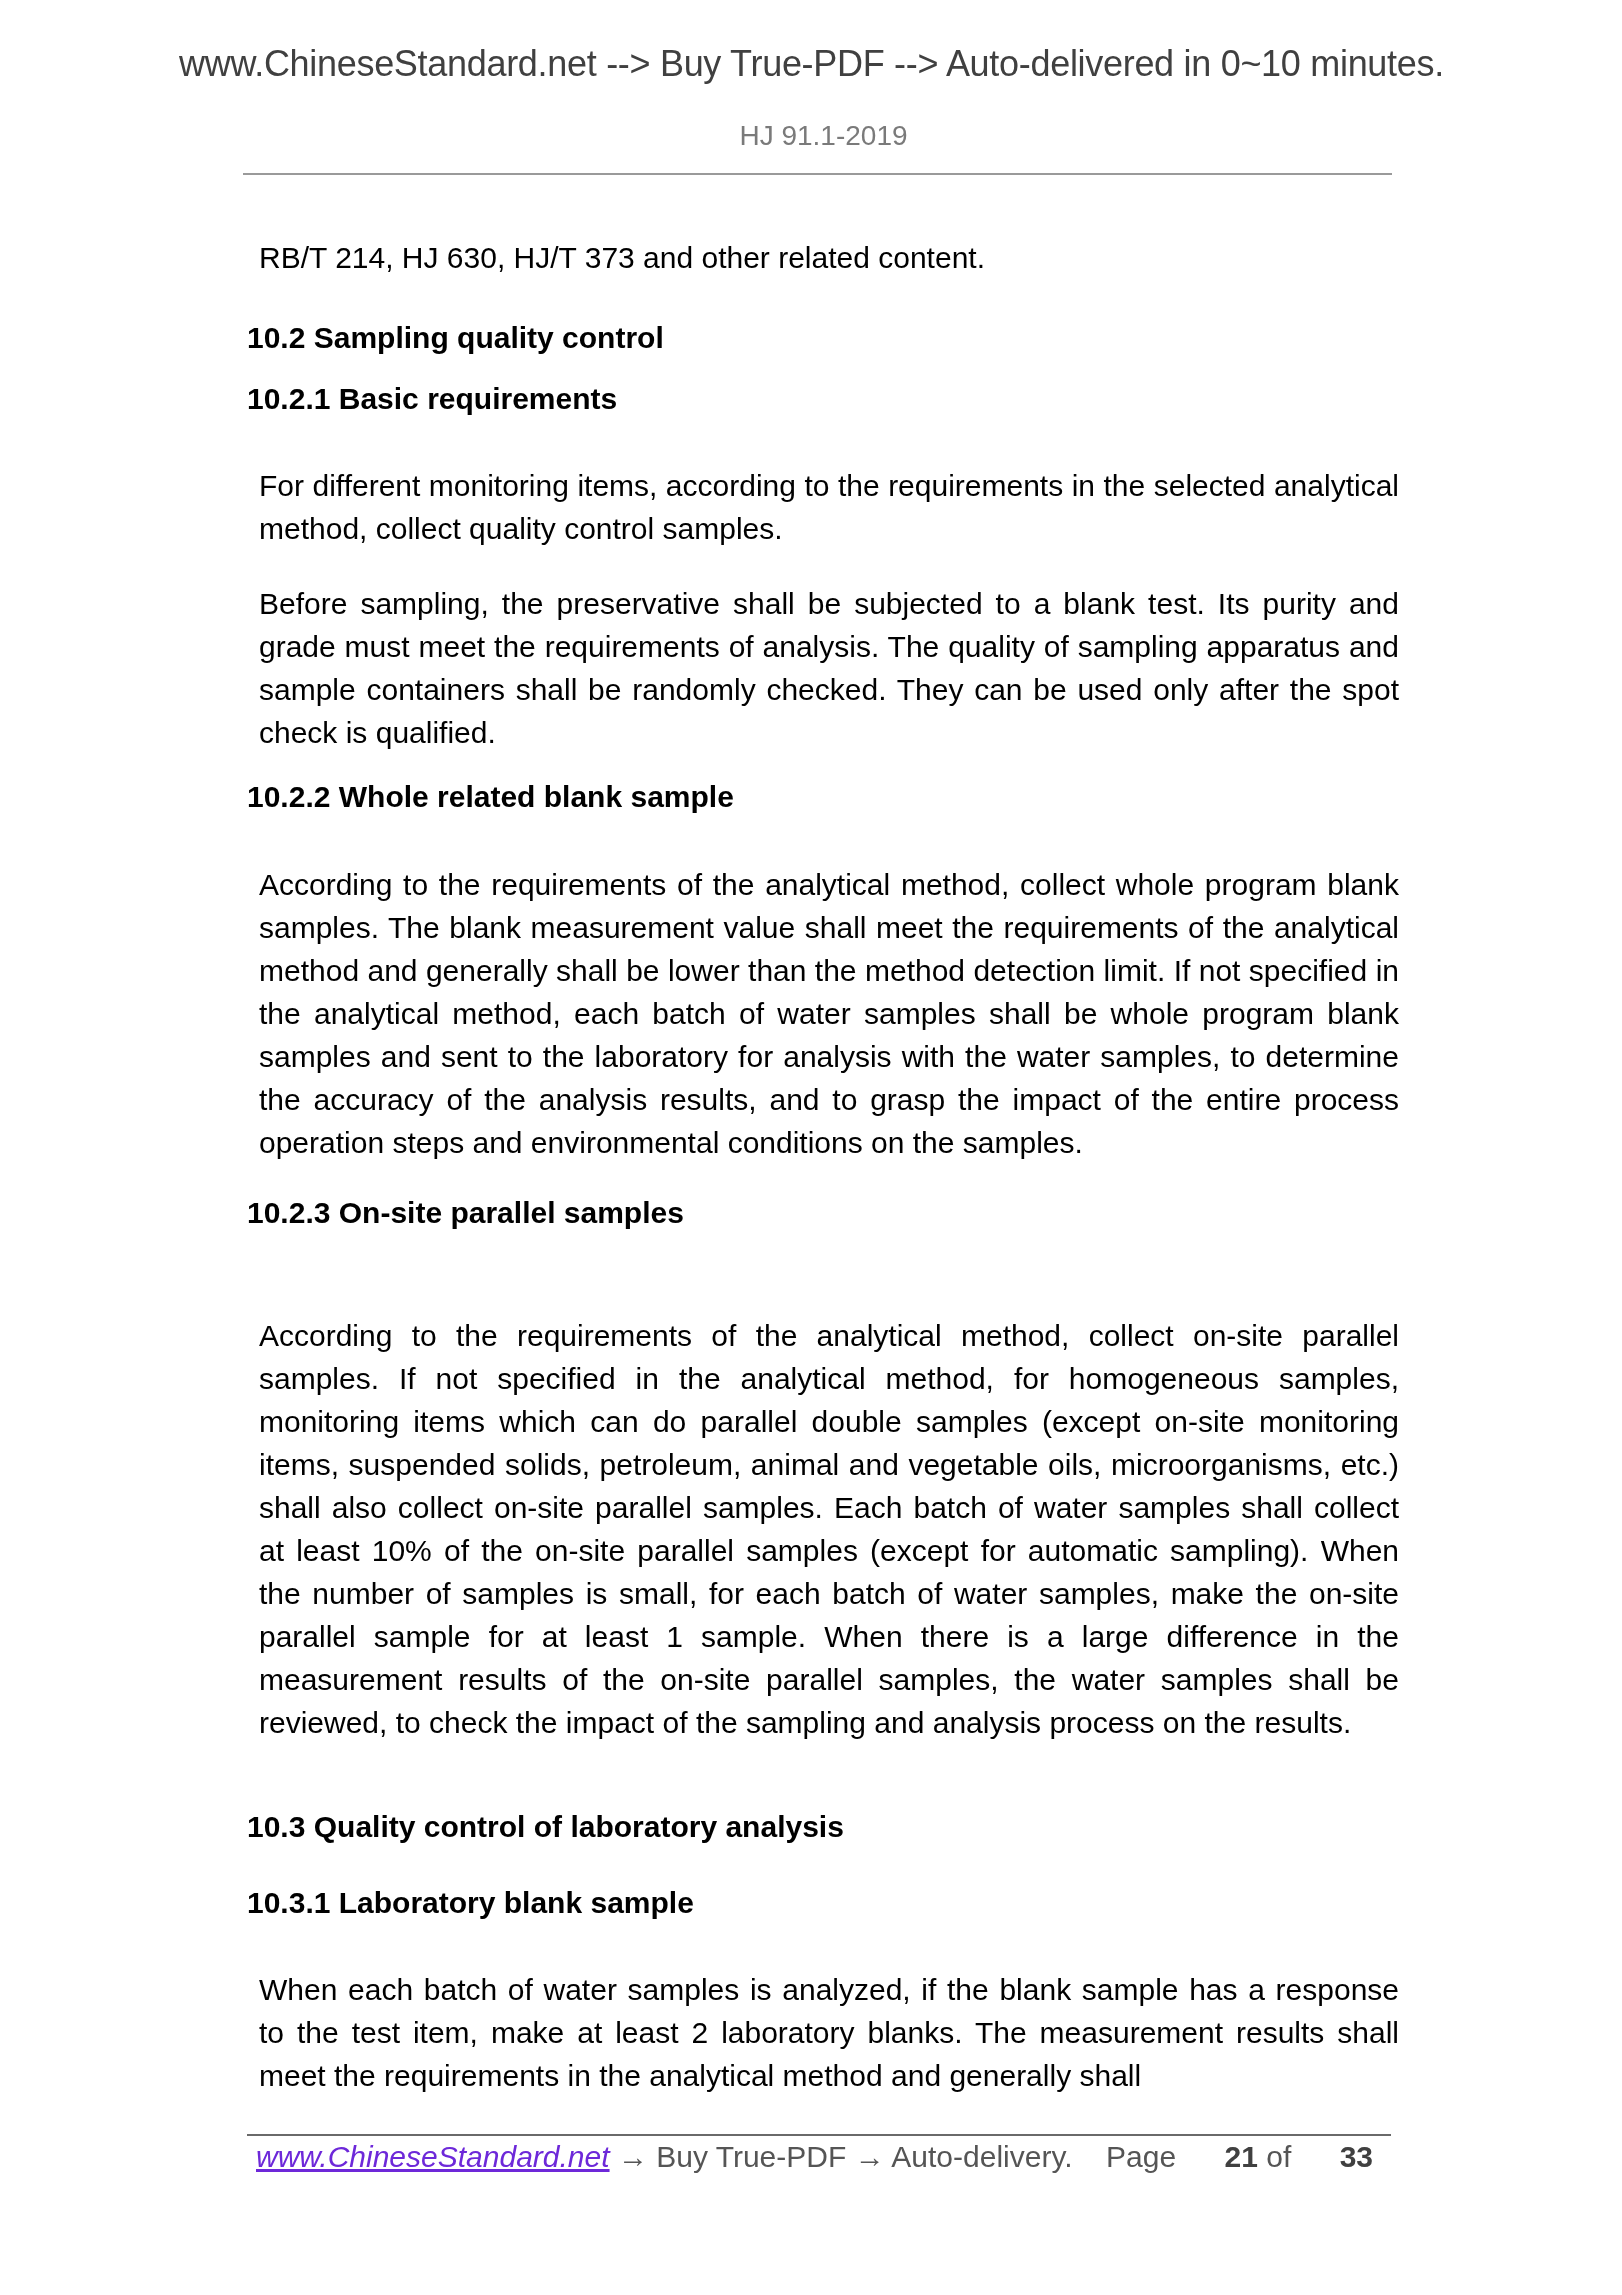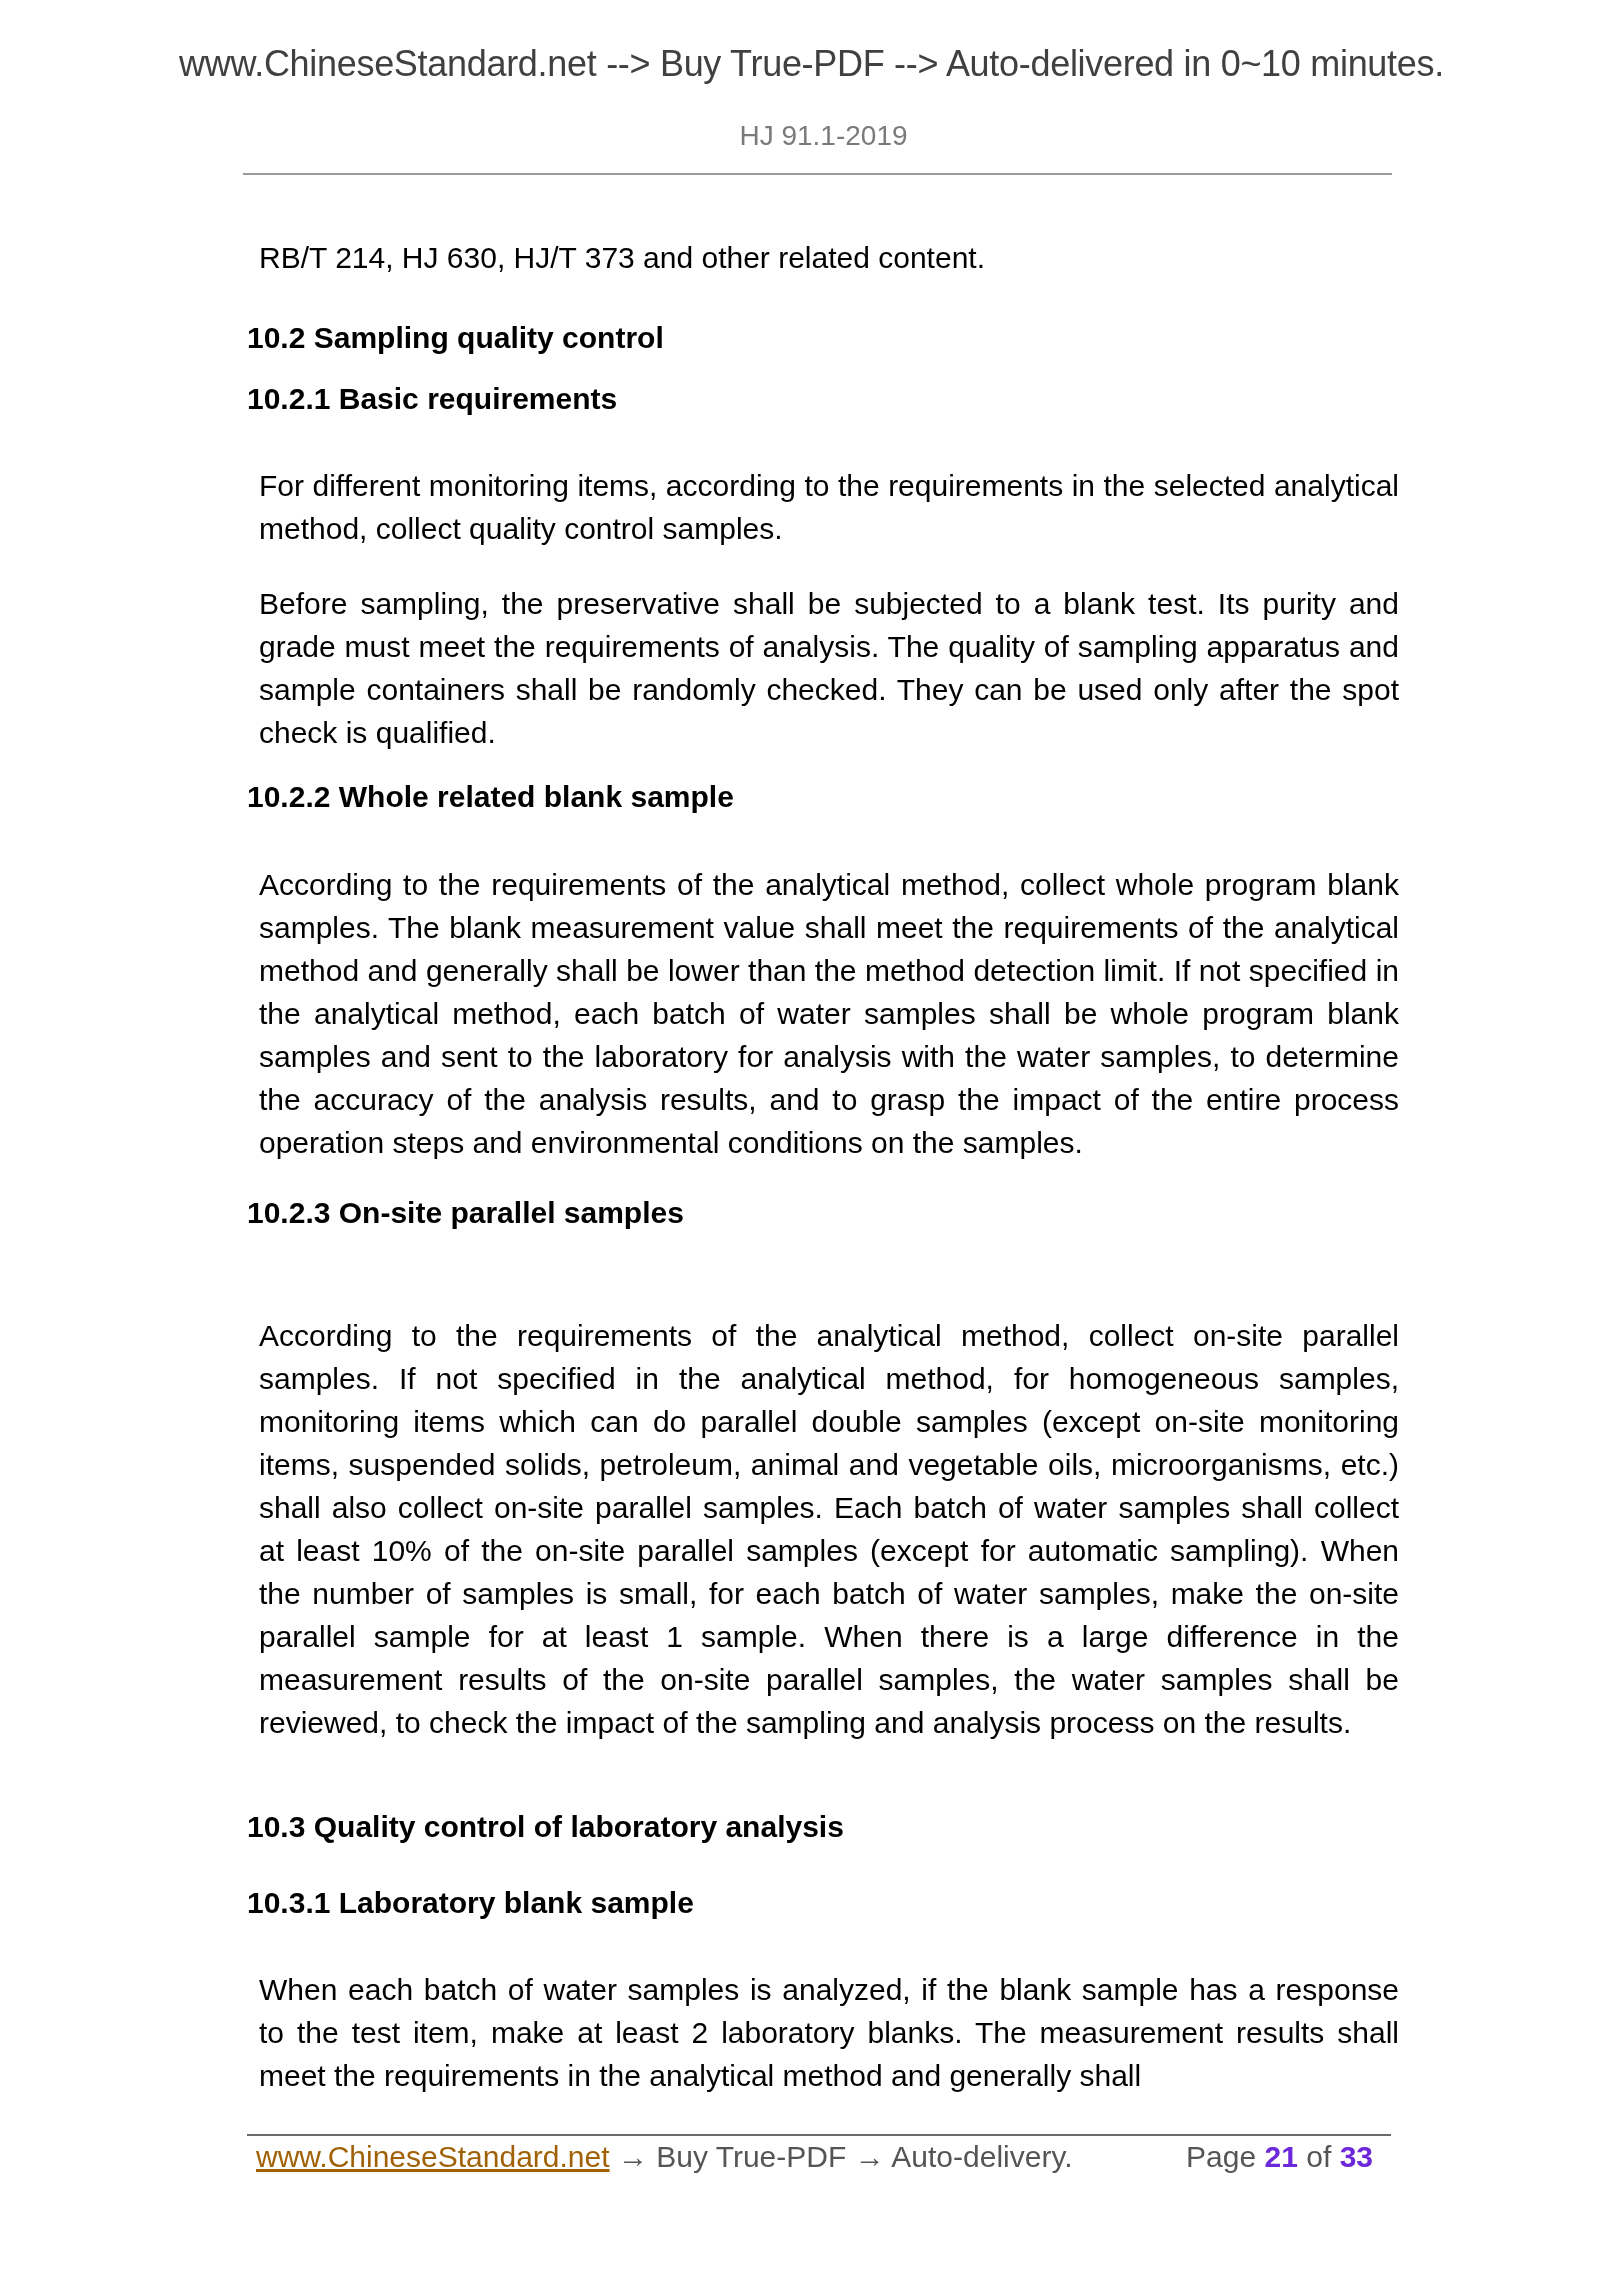--- a/index.html
+++ b/index.html
@@ -10,24 +10,24 @@
   .hdr-code { position: absolute; top: 120px; left: 0; width: 1623px; text-align: center;
               font-size: 28px; color: #7a7a7a; margin-left: 12px; }
   .rule-top { position: absolute; top: 173px; left: 243px; width: 1149px; height: 1.7px; background: #9a9a9a; }
   .content { position: absolute; left: 247px; width: 1140px; }
   .p { position: absolute; left: 0; width: 1140px; font-size: 30px; line-height: 43px;
        text-align: justify; text-align-last: left; margin: 12px; }
   .h { position: absolute; left: 0; font-size: 30px; font-weight: bold; line-height: 43px; margin: 0; }
   .rule-bottom { position: absolute; top: 2134px; left: 247px; width: 1144px; height: 1.7px; background: #6a6a6a; }
   .footer { position: absolute; top: 2136px; left: 256px; width: 1117px; height: 42px;
             font-size: 30px; color: #555; }
-  .footer .link { color: #a16207; text-decoration: underline; }
+  .footer .link { color: #6d28d9; text-decoration: underline; font-style: italic; }
   .footer .left { position: absolute; left: 0; top: 0; line-height: 42px; white-space: nowrap; }
   .footer .right { position: absolute; right: 0; top: 0; line-height: 42px; white-space: nowrap; }
-  .footer b { color: #6d28d9; }
+  .footer b { color: #404040; margin-left: 40px; }
 </style>
 </head>
 <body>
 
 <div class="hdr-banner">www.ChineseStandard.net --&gt; Buy True-PDF --&gt; Auto-delivered in 0~10 minutes.</div>
 <div class="hdr-code">HJ 91.1-2019</div>
 <div class="rule-top"></div>
 
 <div class="content">
   <p class="p" style="top:224px">RB/T 214, HJ 630, HJ/T 373 and other related content.</p>

